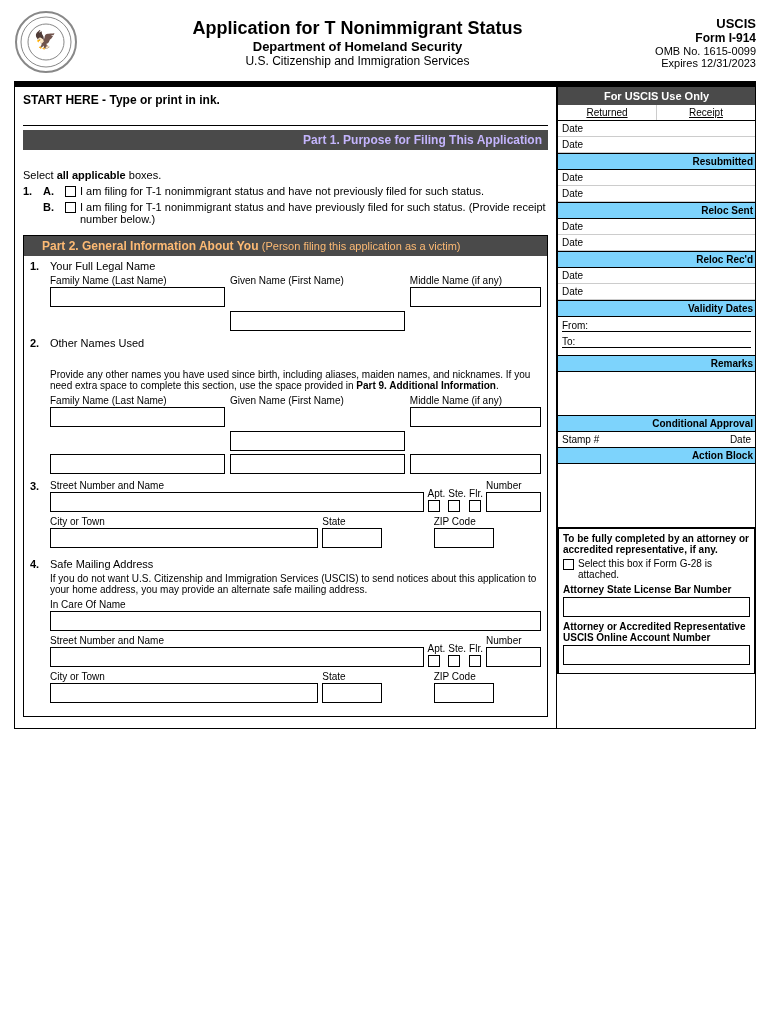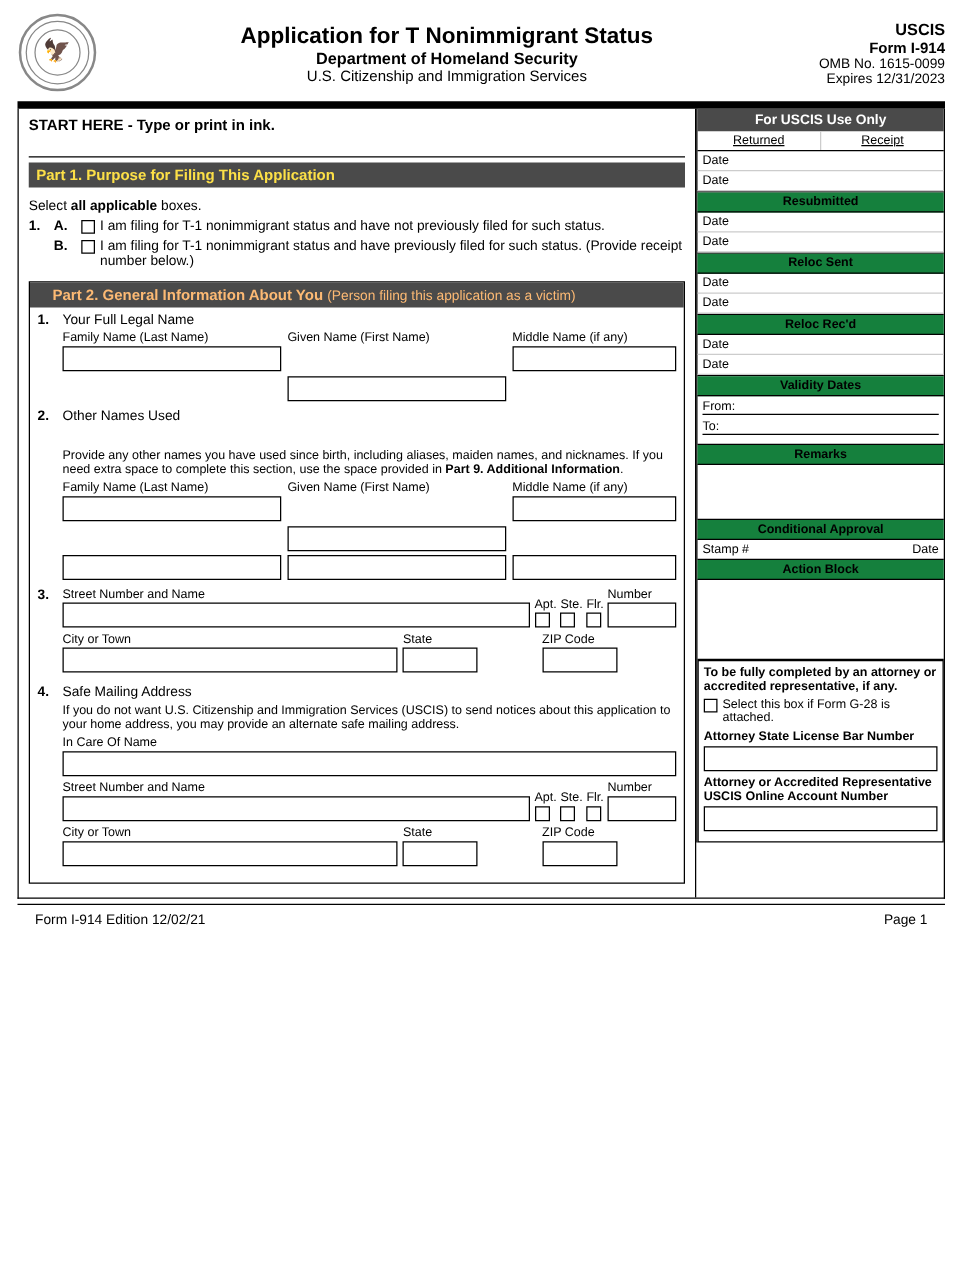--- a/index.html
+++ b/index.html
@@ -81,25 +81,26 @@
     .start-here {
       font-weight: bold;
       font-size: 12px;
       margin-bottom: 4px;
       border-bottom: 1px solid #000;
       padding-bottom: 18px;
     }
     
     .part-heading {
       background: #4a4a4a;
-      color: #fde047;
+      color: #c4b5fd;
       font-weight: bold;
       font-size: 12px;
       padding: 3px 6px;
-      margin-bottom: 9px;
+      margin-bottom: 19px;
+      text-align: right;
     }
     
     .section-label {
       margin-bottom: 4px;
       font-size: 11px;
     }
     
     .numbered-item {
       display: flex;
       margin-bottom: 6px;
@@ -182,24 +183,24 @@
       color: #fff;
       text-align: center;
       font-weight: bold;
       font-size: 11px;
       padding: 3px;
     }
     .uscis-section {
       border-bottom: 1px solid #000;
     }
     .uscis-section-title {
-      text-align: center;
-      font-weight: bold;
-      font-size: 10px;
-      background: #15803d;
+      text-align: right;
+      font-weight: bold;
+      font-size: 10px;
+      background: #7dd3fc;
       border-bottom: 1px solid #000;
       padding: 2px;
     }
     .uscis-row {
       display: flex;
       border-bottom: 1px solid #ccc;
     }
     .uscis-col {
       flex: 1;
       padding: 2px 4px;
@@ -633,18 +634,14 @@
 
           <div class="atty-field-label">Attorney or Accredited Representative USCIS Online Account Number</div>
           <input type="text" class="atty-input" style="">
         </div>
 
       </div>
     </div>
 
   </div>
 
-  <div class="footer">
-    <span>Form I-914  Edition  12/02/21</span>
-    <span>Page 1</span>
-  </div>
 
 </div>
 
 </body></html>

